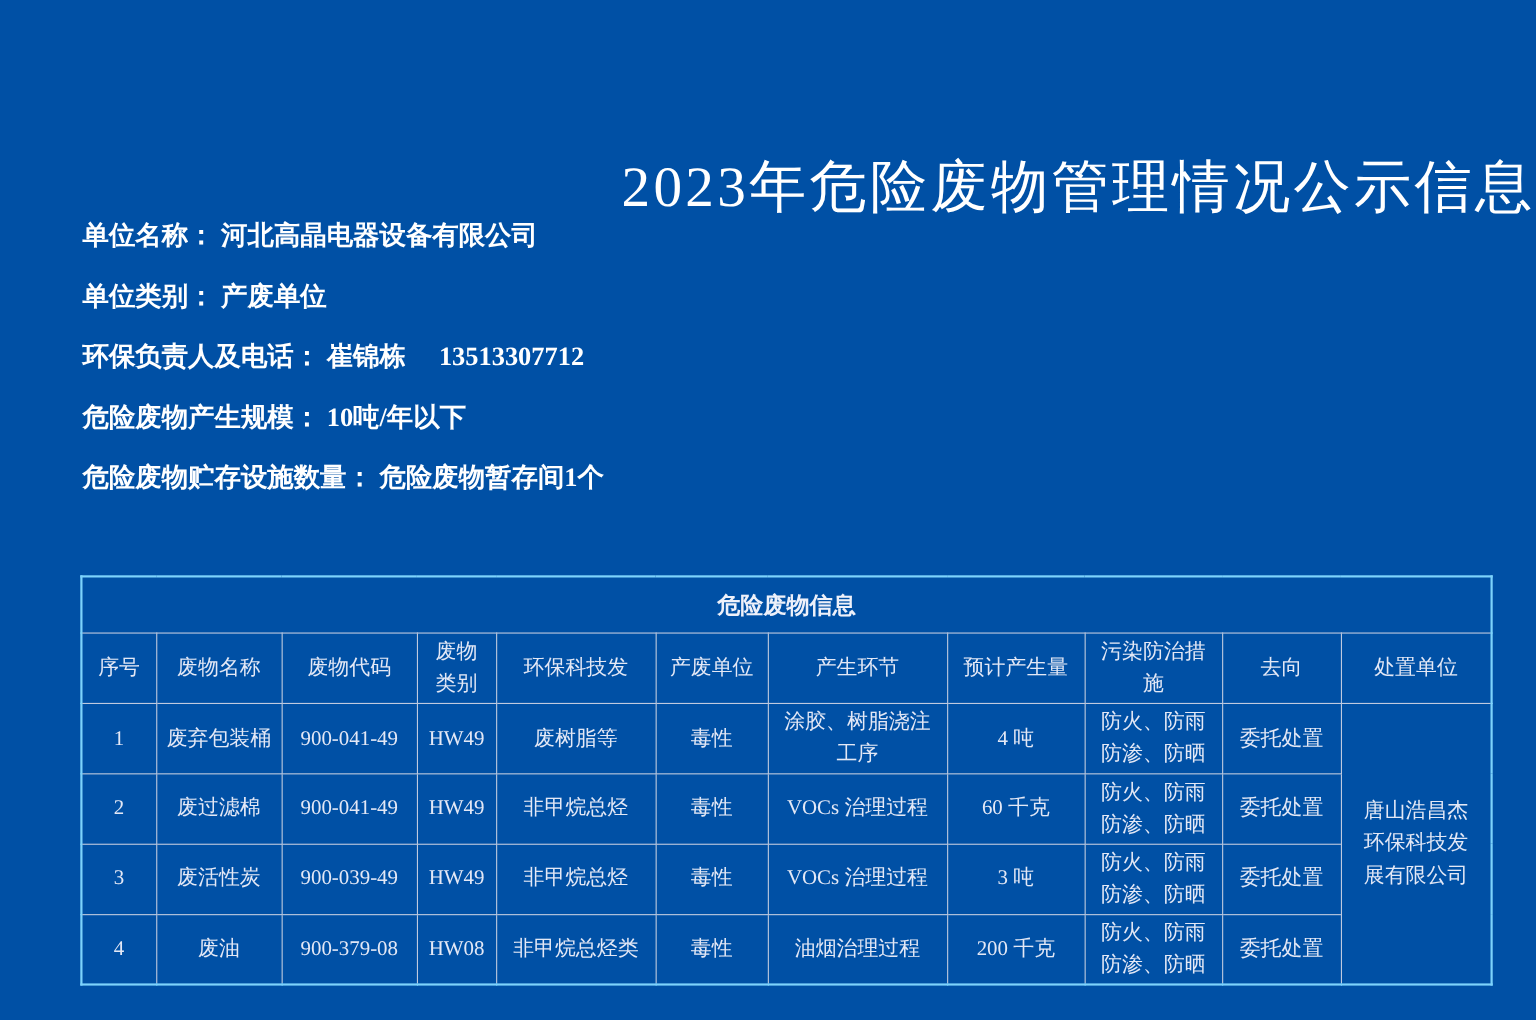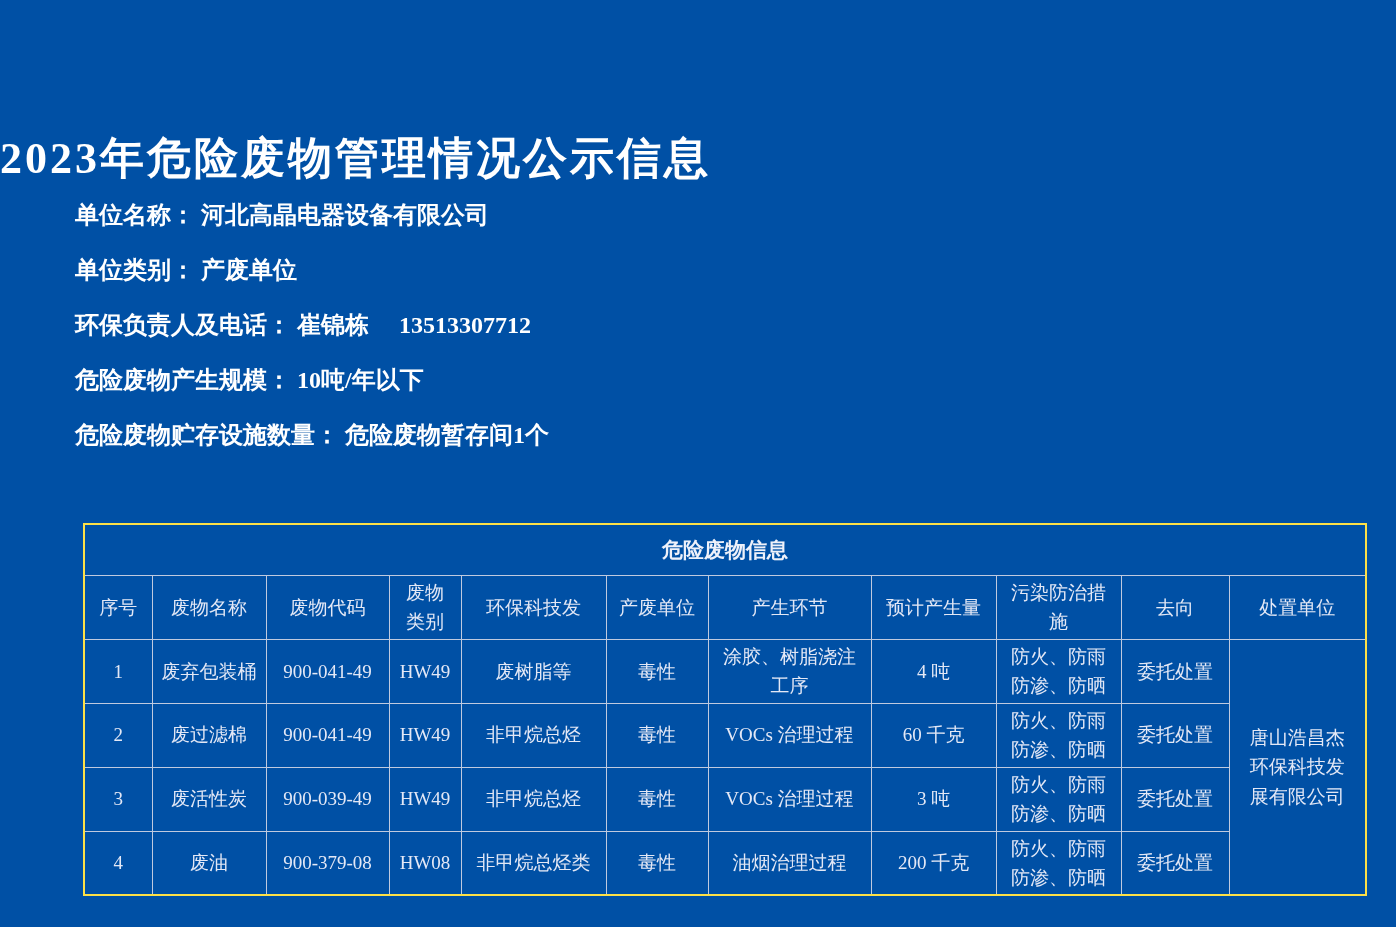--- a/index.html
+++ b/index.html
@@ -8,48 +8,48 @@
     background: #0050a5;
     position: relative;
     overflow: hidden;
     font-family: "Liberation Serif", "DejaVu Serif", serif;
     color: #ffffff;
   }
   .page-title {
     position: absolute;
     top: 100px; left: 0;
     width: 100%;
-    text-align: left;
-    font-size: 44px;
-    font-weight: bold;
+    text-align: right;
+    font-size: 52px;
+    font-weight: normal;
     letter-spacing: 3px;
     color: #ffffff;
   }
   .info-block {
     position: absolute;
     top: 200px; left: 75px;
     width: 900px;
   }
   .info-line {
     height: 30px;
     margin-bottom: 25px;
     font-size: 24px;
     font-weight: bold;
     line-height: 30px;
     color: #ffffff;
     white-space: pre;
   }
   .info-line .lbl { margin-right: 6px; text-align: center; }
   table.hw-table {
     position: absolute;
-    top: 523px; left: 83px;
+    top: 523px; left: 73px;
     width: 1282px;
     border-collapse: collapse;
     table-layout: fixed;
-    border: 2px solid #fde047;
+    border: 2px solid #7dd3fc;
   }
   table.hw-table td, table.hw-table th {
     border: 1px solid #bfcadf;
     text-align: center;
     vertical-align: middle;
     font-size: 19px;
     font-weight: normal;
     color: #e3e8f6;
     padding: 2px 4px;
     white-space: pre-line;

